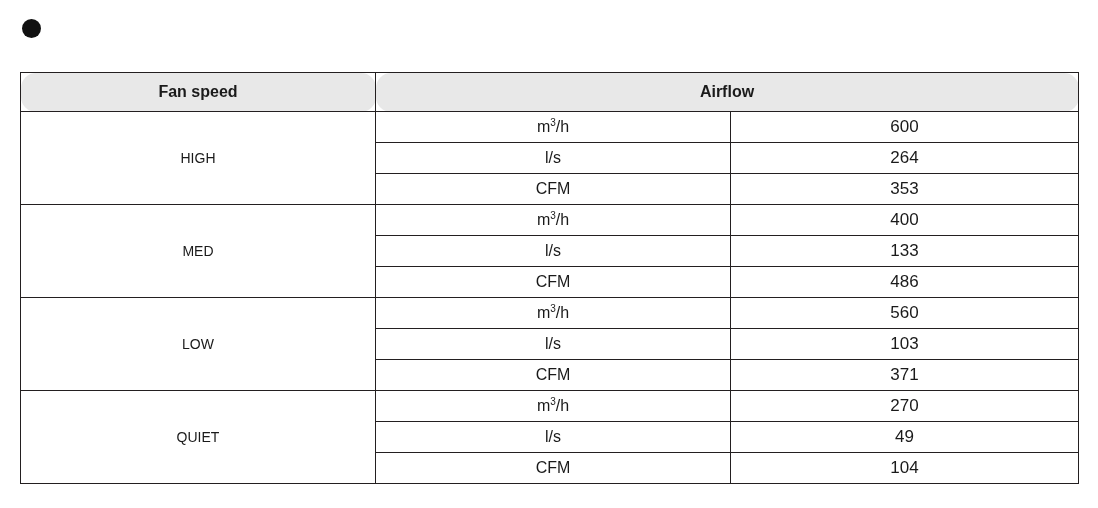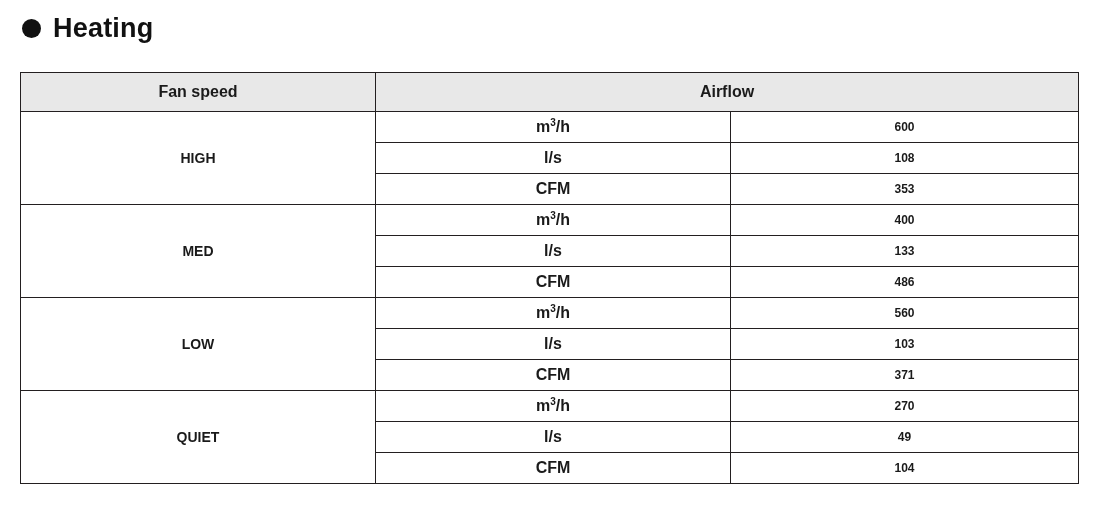--- a/index.html
+++ b/index.html
@@ -50,59 +50,59 @@
     width: 1058px;
     border-collapse: collapse;
     table-layout: fixed;
     font-size: 16px;
   }
   table.spec th, table.spec td {
     border: 1px solid #231f20;
     padding: 0;
     text-align: center;
     vertical-align: middle;
-    font-weight: bold;
+    font-weight: normal;
     color: #1a1a1a;
   }
   table.spec thead th {
     background: #e8e8e8;
     font-weight: bold;
     height: 38px;
     font-size: 16px;
+    border-radius: 15px;
   }
   .col-fan { width: 355px; }
   .col-unit { width: 355px; }
   .col-val { width: 348px; }
   td.fan-cell {
     font-size: 14px;
     height: 92px;
   }
   td.unit-cell {
     height: 30px;
     font-size: 16px;
   }
   td.val-cell {
     height: 30px;
-    font-size: 12px;
+    font-size: 17px;
   }
   sup {
     font-size: 10px;
     vertical-align: super;
     line-height: 0;
   }
   .unit-m3h .u-m { letter-spacing: 0; }
 </style>
 </head>
 <body>
 
 <div class="page">
 
   <div class="title-row">
     <span class="bullet"></span>
-    <span class="title-text">Heating</span>
   </div>
 
   <table class="spec">
     <colgroup>
       <col class="col-fan">
       <col class="col-unit">
       <col class="col-val">
     </colgroup>
     <thead>
       <tr>
@@ -112,21 +112,21 @@
     </thead>
     <tbody>
 
       <tr>
         <td class="fan-cell" rowspan="3">HIGH</td>
         <td class="unit-cell unit-m3h"><span class="u-m">m</span><sup>3</sup><span>/h</span></td>
         <td class="val-cell">600</td>
       </tr>
       <tr>
         <td class="unit-cell">l/s</td>
-        <td class="val-cell">108</td>
+        <td class="val-cell">264</td>
       </tr>
       <tr>
         <td class="unit-cell">CFM</td>
         <td class="val-cell">353</td>
       </tr>
 
       <tr>
         <td class="fan-cell" rowspan="3">MED</td>
         <td class="unit-cell unit-m3h"><span class="u-m">m</span><sup>3</sup><span>/h</span></td>
         <td class="val-cell">400</td>

